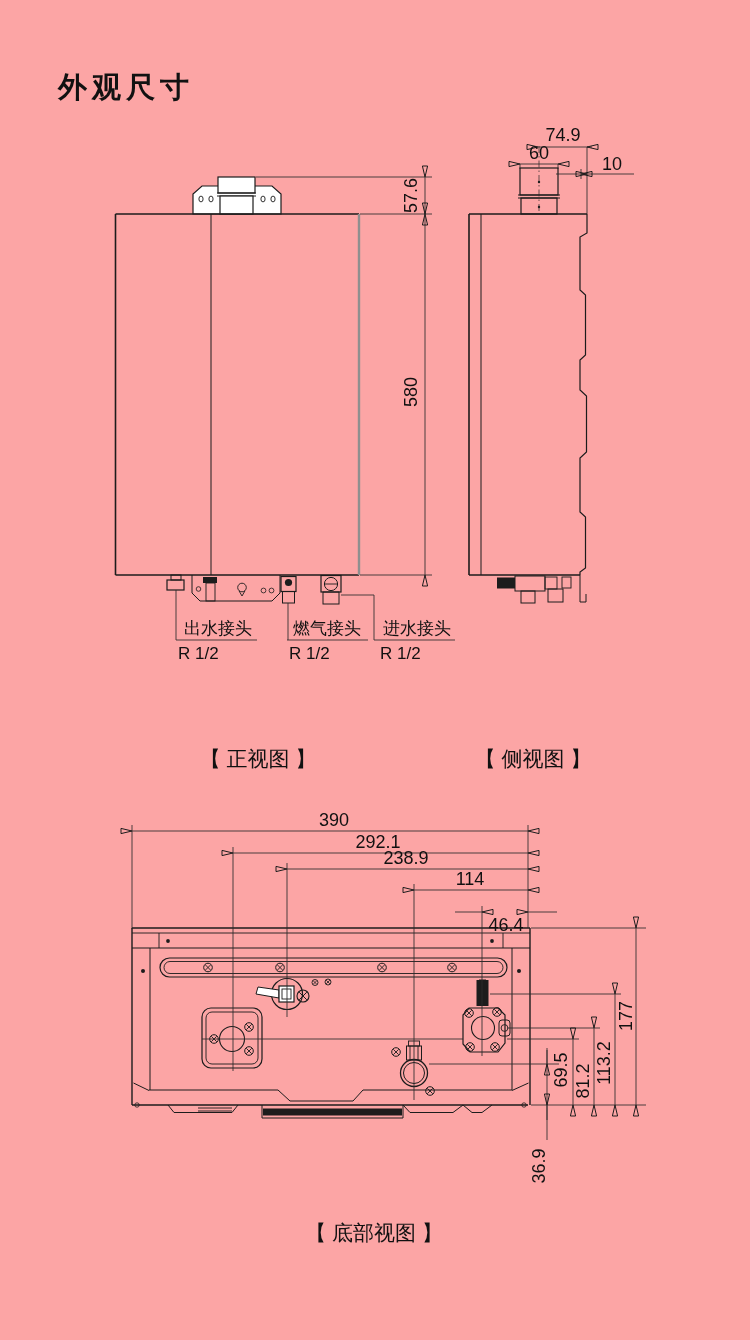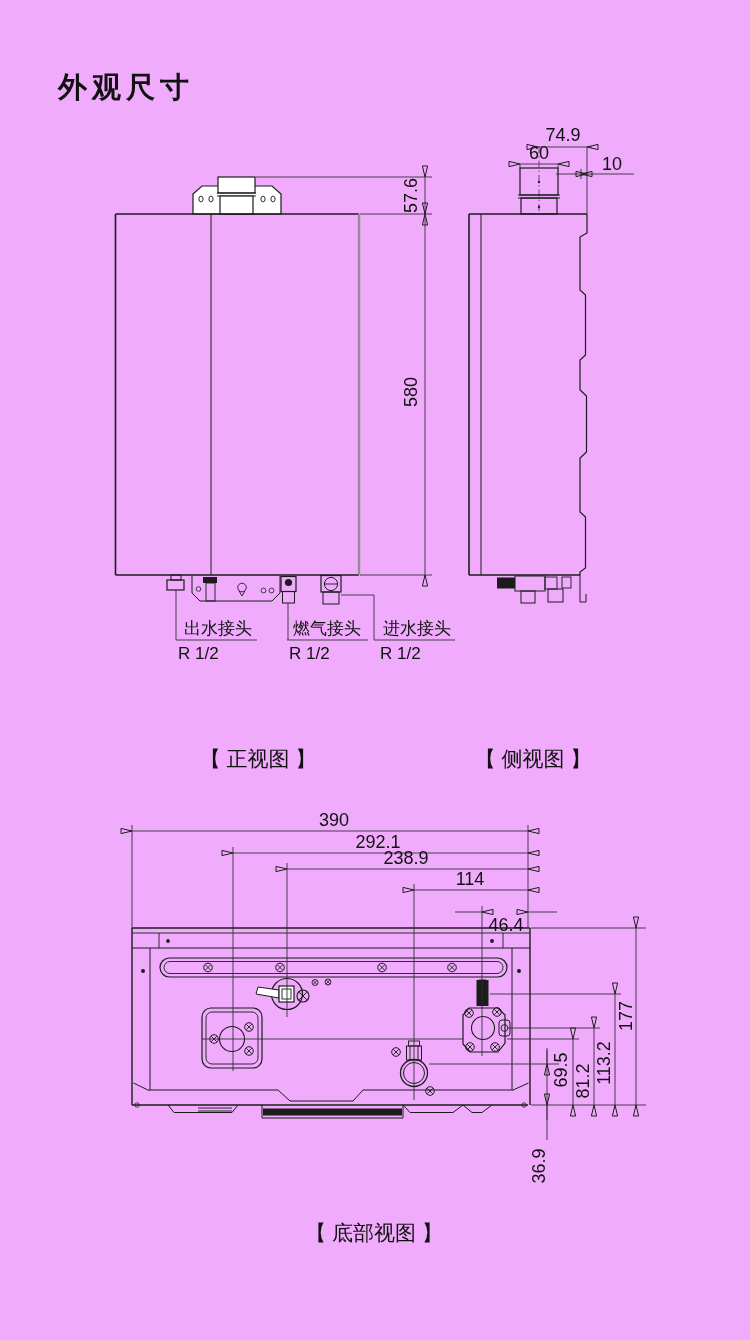--- a/index.html
+++ b/index.html
@@ -1,16 +1,16 @@
 <!DOCTYPE html>
 <html><head>
 <meta charset="utf-8">
 <style>
   html,body{margin:0;padding:0;background:#ffffff;}
-  .canvas{position:relative;width:750px;height:1340px;background:#f0abfc;overflow:hidden;
+  .canvas{position:relative;width:750px;height:1340px;background:#fca5a5;overflow:hidden;
           font-family:"Liberation Sans","DejaVu Sans",sans-serif;}
   .title{position:absolute;left:58px;top:68px;font-size:29px;font-weight:bold;
          letter-spacing:5px;color:#111;}
   svg{position:absolute;left:0;top:0;}
   svg line,svg path,svg rect,svg circle,svg ellipse,svg polyline{stroke:#1c1c1c;fill:none;}
   .sw16{stroke-width:1.6}.sw14{stroke-width:1.4}.sw12{stroke-width:1.2}
   .sw10{stroke-width:1.0}.sw09{stroke-width:0.9}
   .edge-gray{stroke:#8f8f8f;stroke-width:2.4}
   .dim{stroke:#2a2a2a;stroke-width:0.85}
   .cl{stroke:#2a2a2a;stroke-width:0.7;stroke-dasharray:7 3 1.5 3;}

